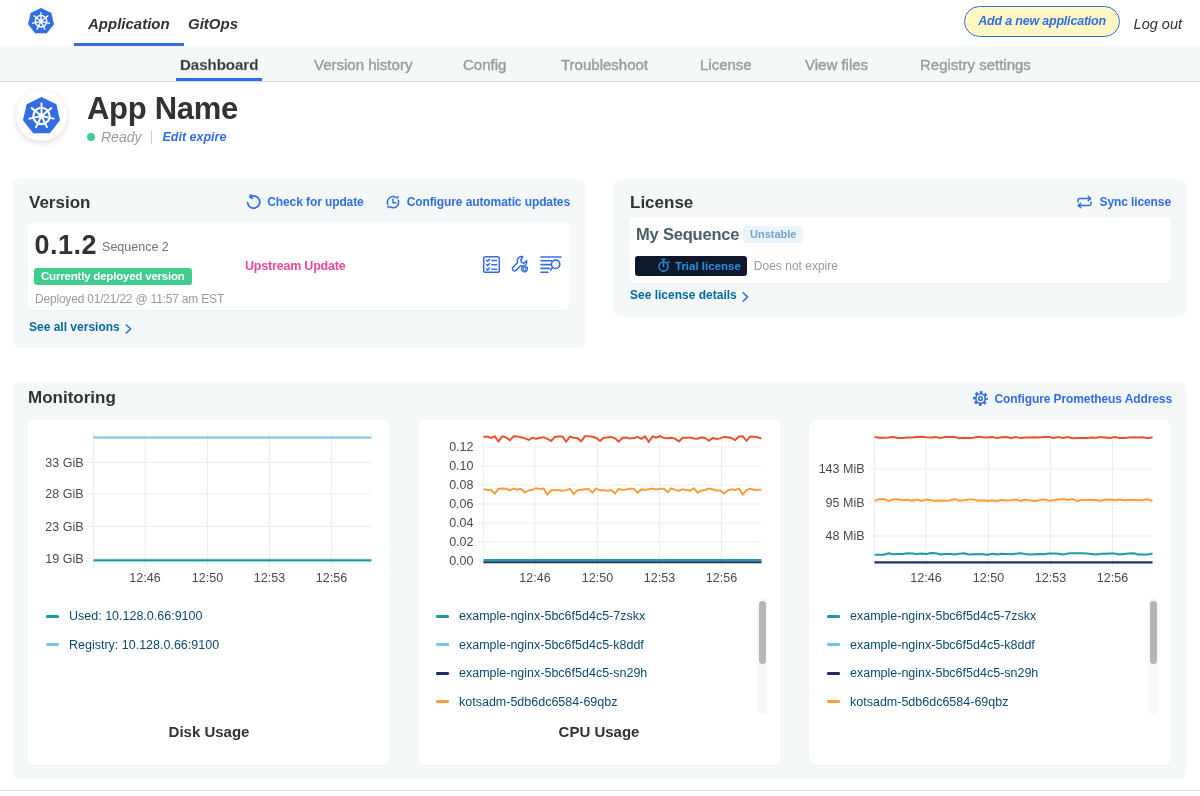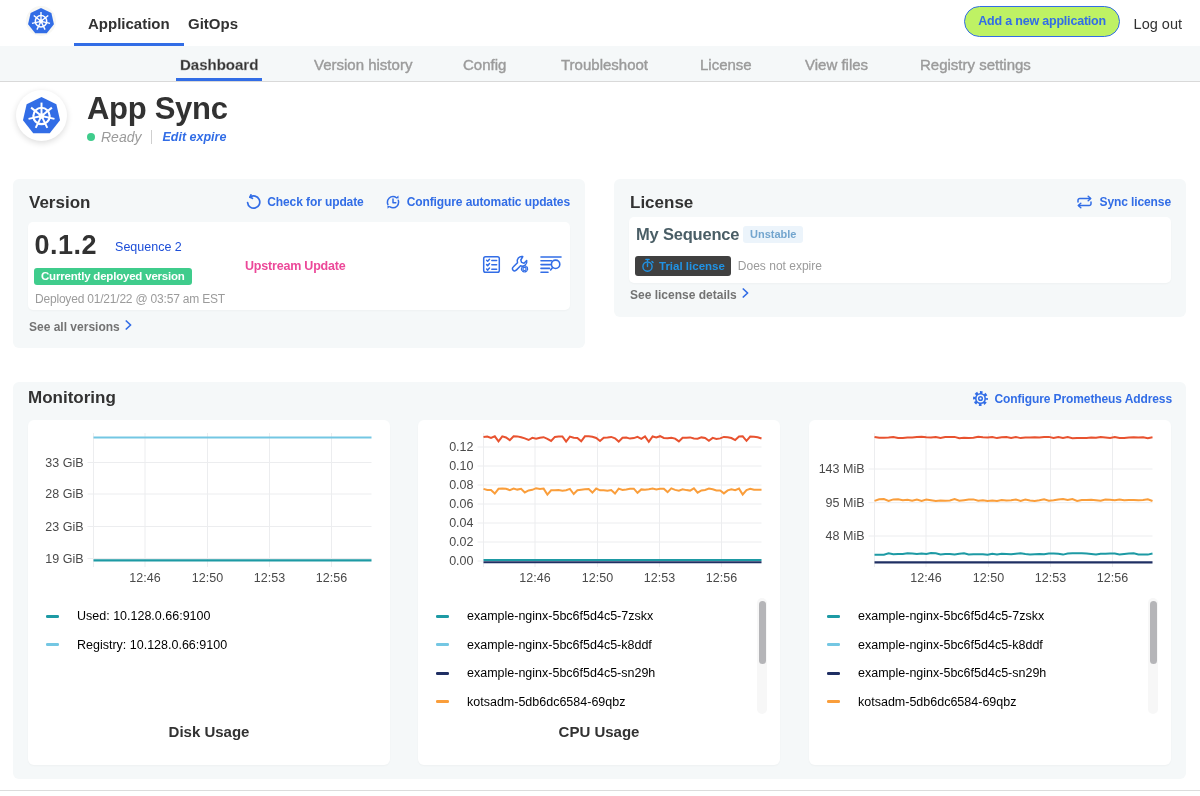--- a/index.html
+++ b/index.html
@@ -1,54 +1,54 @@
 <!DOCTYPE html>
 <html><head><meta charset="utf-8"><style>
 * { margin:0; padding:0; box-sizing:border-box; }
 body { width:1200px; height:796px; position:relative; overflow:hidden; background:#fff;
   font-family:"Liberation Sans",sans-serif; color:#323232; -webkit-font-smoothing:antialiased; }
 .abs { position:absolute; }
-.topnav { position:absolute; top:0; left:0; width:1200px; height:46px; background:#fff; }
+.topnav { position:absolute; top:0; left:0; width:1200px; height:46px; background:#fff;font-style:italic; }
 .toptab { position:absolute; top:0; height:46px; line-height:48px; padding:0 14px; font-size:15px; font-weight:700; color:#323232; }
 .toptab.on { border-bottom:3px solid #326DE6; }
 .addbtn { position:absolute; right:80px; top:6px; height:31px; line-height:29px; padding:0 13px; border:1px solid #326DE6;
-  border-radius:16px; color:#326DE6; font-size:12.5px; font-weight:700; letter-spacing:-.2px; background:#bef264; }
+  border-radius:16px; color:#326DE6; font-size:12.5px; font-weight:700; letter-spacing:-.2px; background:#fef9c3; }
 .logout { position:absolute; right:18px; top:0; height:46px; line-height:48px; font-size:14.5px; font-weight:500; color:#323232; }
 .subnav { position:absolute; top:46px; left:0; width:1200px; height:36px; background:#F5F8F9; border-bottom:1px solid #D9D9D9; }
 .stab { position:absolute; top:0; height:35px; line-height:37px; padding:0 4px; font-size:15px; color:#9B9B9B; font-weight:500; -webkit-text-stroke:.4px #9B9B9B; }
 .stab.on { color:#323232; font-weight:700; border-bottom:3px solid #326DE6; }
 .appicon { position:absolute; left:16px; top:90px; width:51px; height:51px; border-radius:50%; background:#fff;
   box-shadow:0 2px 6px rgba(0,0,0,.14); display:flex; align-items:center; justify-content:center; }
 .appname { position:absolute; left:87px; top:91px; font-size:31px; font-weight:700; letter-spacing:-.3px; }
 .statusrow { position:absolute; left:87px; top:129px; height:16px; display:flex; align-items:center; font-size:14px;font-style:italic; }
 .dot { width:8px; height:8px; border-radius:50%; background:#3FCC8C; margin-right:6px; }
 .ready { color:#9B9B9B; font-weight:500; }
 .vr { width:1px; height:14px; background:#CFCFCF; margin:0 10px; }
 .editcfg { color:#326DE6; font-weight:700; font-size:12.5px; }
 .card { position:absolute; background:#F5F8F9; border-radius:6px; }
 .ctitle { position:absolute; left:16px; top:14px; font-size:17px; font-weight:700; }
 .clinks { position:absolute; right:15px; top:15px; display:flex; align-items:center; gap:21px; }
 .clink { display:flex; align-items:center; gap:6px; color:#326DE6; font-size:12px; font-weight:700; letter-spacing:-.1px; }
 .inner { position:absolute; left:15px; background:#fff; border-radius:5px; box-shadow:0 1px 2px rgba(0,0,0,.03); }
-.seelink { position:absolute; left:16px; display:flex; align-items:flex-start; gap:5px; color:#737373; font-size:12px; font-weight:700; }
+.seelink { position:absolute; left:16px; display:flex; align-items:flex-end; gap:5px; color:#0369a1; font-size:12px; font-weight:700; }
 .vnum { font-size:27px; font-weight:700; letter-spacing:.5px; }
-.seq { font-size:12.5px; color:#1d4ed8; font-weight:500; margin-left:18px; vertical-align:3px; }
+.seq { font-size:12.5px; color:#737373; font-weight:500; margin-left:5px; vertical-align:3px; }
 .badge-g { display:inline-block; background:#3FCC8C; color:#fff; font-size:11.5px; letter-spacing:-.2px; font-weight:700; padding:2.5px 7px 3px; border-radius:3px; }
 .deployed { font-size:12px; letter-spacing:-.2px; color:#9B9B9B; font-weight:500; }
 .upstream { position:absolute; left:217px; top:37px; font-size:12.5px; letter-spacing:-.2px; font-weight:700; color:#ec4899; }
 .vicons { position:absolute; right:8px; top:33px; display:flex; align-items:center; gap:10px; }
 .custname { font-size:16.5px; font-weight:700; color:#4A5E66; letter-spacing:-.2px; }
 .badge-b { position:absolute; left:107px; top:1px; background:#ECF4FB; color:#73A5CE; font-size:11px; font-weight:700; padding:2px 7px 3px; border-radius:3px; }
-.badge-t { display:inline-flex; align-items:center; gap:4px; background:#404040; color:#2093E5; font-size:11.5px; font-weight:700; padding:2px 6px 3px 5px; border-radius:3px; }
+.badge-t { display:inline-flex; align-items:center; gap:4px; background:#0f172a; color:#2093E5; font-size:11.5px; font-weight:700; padding:2px 6px 3px 21px; border-radius:3px; }
 .noexp { font-size:12px; color:#9B9B9B; font-weight:500; margin-left:7px; }
 .chartcard { position:absolute; top:38px; width:362px; height:345px; background:#fff; border-radius:6px; box-shadow:0 1px 2px rgba(0,0,0,.03); }
 .legend { position:absolute; left:0; top:182px; width:362px; height:118px; }
 .lrow { display:flex; align-items:center; height:28.5px; padding-left:17.5px; }
 .dash { width:13.5px; height:2.6px; border-radius:1.3px; flex:none; }
-.ltxt { font-size:12.5px; color:#000000; margin-left:18px; white-space:nowrap; }
+.ltxt { font-size:12.5px; color:#0c4a6e; margin-left:10px; white-space:nowrap; }
 .sbtrack { position:absolute; right:13px; top:-4px; width:10px; height:116px; background:#F7F7F7; border-radius:5px; }
 .sbthumb { position:absolute; left:1.5px; top:3px; width:7px; height:63px; background:#B5B5B8; border-radius:3.5px; }
 .gtitle { position:absolute; left:0; top:303px; width:362px; text-align:center; font-size:15px; font-weight:700; }
 .botline { position:absolute; left:0; top:790px; width:1200px; height:1px; background:#DCDCDC; }
 </style></head>
 <body>
 <div class="topnav">
   <div class="abs" style="left:26px;top:6px;width:30px;height:30px"><svg width="30" height="30" viewBox="0 0 100 100">
 <circle cx="50" cy="50" r="50" fill="#F7F7F4"></circle>
 <polygon points="50,7 84.6,23.7 93.1,61.1 69.2,91 30.8,91 6.9,61.1 15.4,23.7" fill="#326DE6"></polygon>
@@ -88,21 +88,21 @@
         <line x1="50" y1="51" x2="74.2" y2="31.7"></line>
         <line x1="50" y1="51" x2="80.2" y2="57.9"></line>
         <line x1="50" y1="51" x2="63.5" y2="78.9"></line>
         <line x1="50" y1="51" x2="36.5" y2="78.9"></line>
         <line x1="50" y1="51" x2="19.8" y2="57.9"></line>
         <line x1="50" y1="51" x2="25.8" y2="31.7"></line>
       </g>
 <circle cx="50" cy="51" r="6.5" fill="#fff"></circle>
 </svg>
   </div>
-<div class="appname">App Sync</div>
+<div class="appname">App Name</div>
 <div class="statusrow">
     <span class="dot"></span>
     <span class="ready">Ready</span>
     <span class="vr"></span>
     <span class="editcfg">Edit expire</span>
   </div>
 
 <div class="card" style="left:13px;top:179px;width:572px;height:169px">
   <div class="ctitle">Version</div>
   <div class="clinks">
@@ -115,21 +115,21 @@
           <path d="M8 5.0 V8.7 H10.8"></path>
           <path d="M13.4 1.6 L13.6 4.6 L10.8 4.1" fill="#326DE6" stroke="none"></path>
           <path d="M2.6 14.8 L2.4 11.8 L5.2 12.3" fill="#326DE6" stroke="none"></path>
         </svg>Configure automatic updates</span>
   </div>
   <div class="inner" style="top:43px;width:542px;height:88px">
     <div style="position:absolute;left:6.5px;top:8px">
       <span class="vnum">0.1.2</span><span class="seq">Sequence 2</span>
     </div>
     <div style="position:absolute;left:6px;top:44px"><span class="badge-g">Currently deployed version</span></div>
-    <div class="deployed" style="position:absolute;left:7px;top:70px">Deployed 01/21/22 @ 03:57 am EST</div>
+    <div class="deployed" style="position:absolute;left:7px;top:70px">Deployed 01/21/22 @ 11:57 am EST</div>
     <div class="upstream">Upstream Update</div>
     <div class="vicons">
         <svg width="19" height="19" viewBox="0 0 19 19" fill="none" stroke="#326DE6" stroke-width="1.5" stroke-linecap="round" stroke-linejoin="round">
           <rect x="1.7" y="1.7" width="15.6" height="15.6" rx="1.8"></rect>
           <path d="M4.6 5.2 l1.1 1.1 1.8-2.1"></path>
           <path d="M4.6 9.6 l1.1 1.1 1.8-2.1"></path>
           <path d="M4.6 14 l1.1 1.1 1.8-2.1"></path>
           <line x1="9.8" y1="5.4" x2="14.6" y2="5.4"></line>
           <line x1="9.8" y1="9.8" x2="14.6" y2="9.8"></line>
           <line x1="9.8" y1="14.2" x2="14.6" y2="14.2"></line>

